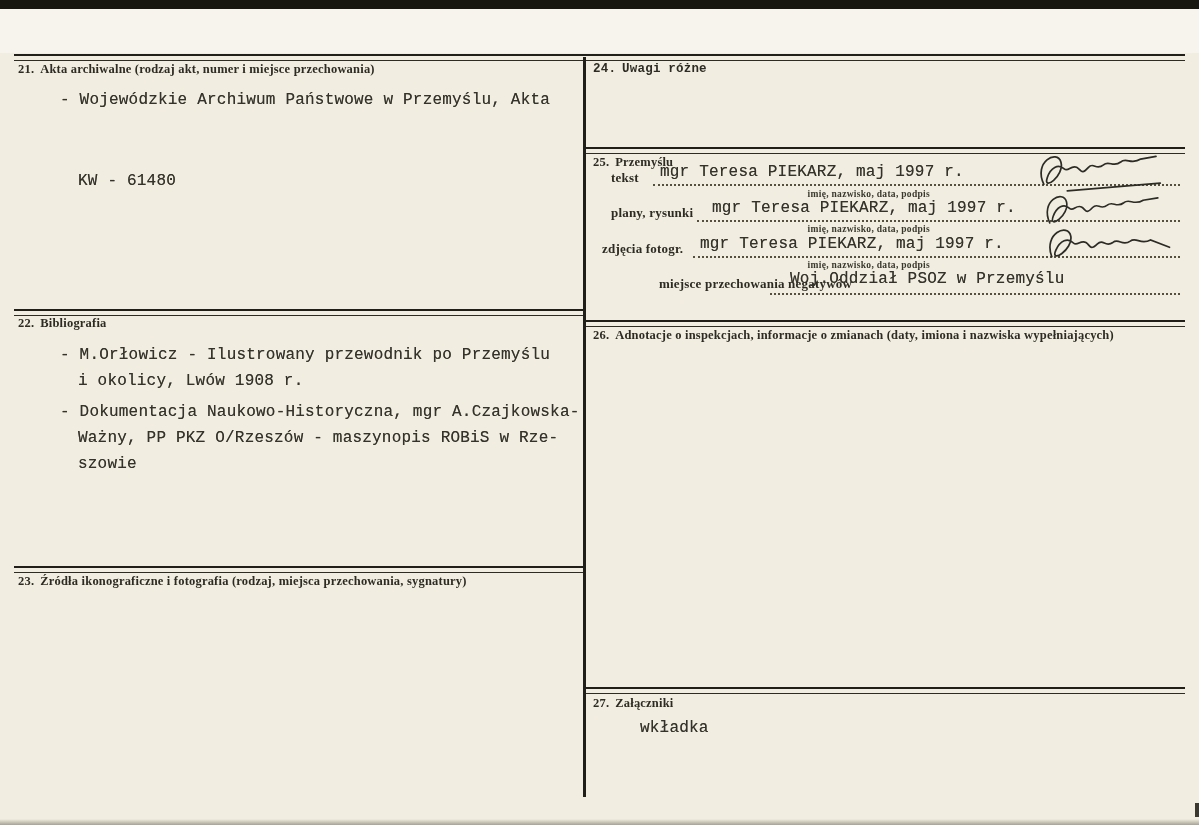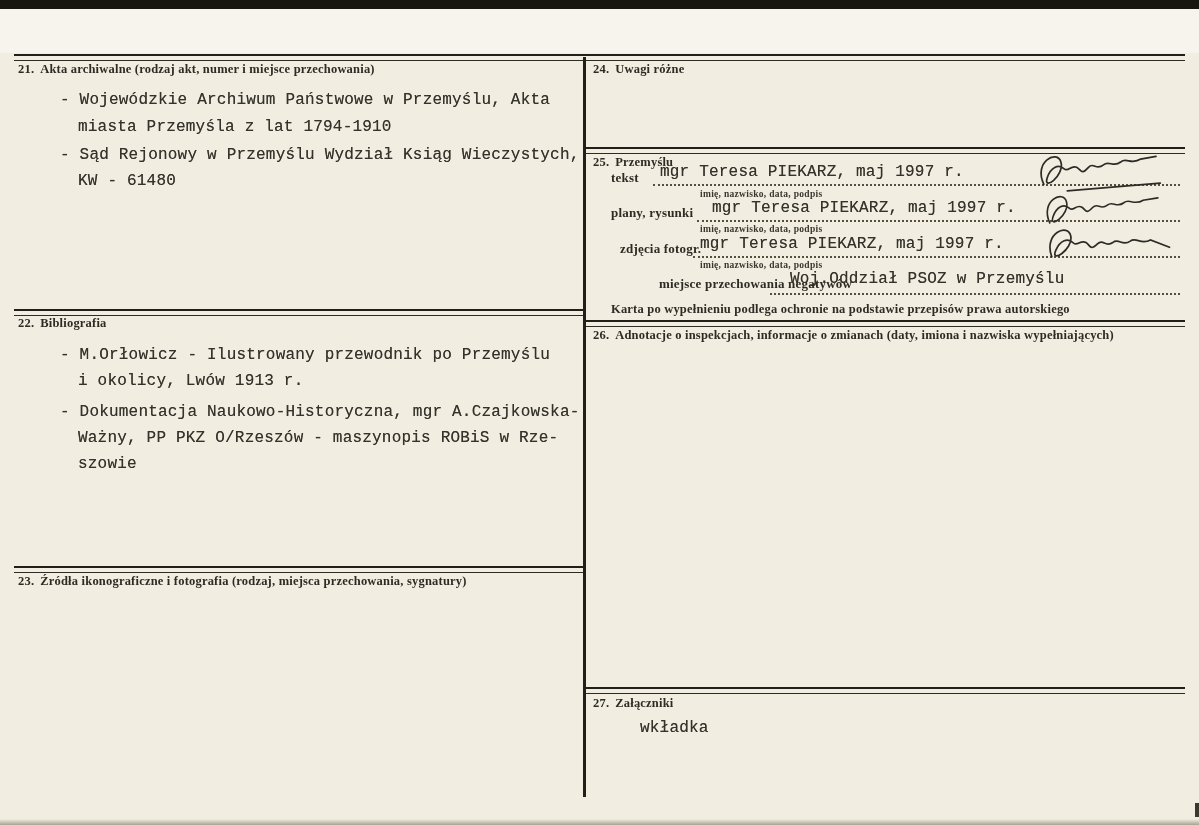--- a/index.html
+++ b/index.html
@@ -30,21 +30,21 @@
     font:700 13px/1.1 "Liberation Serif", serif;
     color:#2e2b24;letter-spacing:.2px;
   }
   .t{
     position:absolute;white-space:nowrap;
     font:16px/1.1 "Liberation Mono","DejaVu Sans Mono", monospace;
     color:#34322a;letter-spacing:.2px;
     text-shadow:0 0 .5px rgba(52,50,42,.65);
   }
   .cap{
-    position:absolute;width:230px;text-align:left;
+    position:absolute;width:230px;text-align:right;
     font:700 9.5px/1.1 "Liberation Serif", serif;
     color:#3a372e;letter-spacing:.3px;white-space:nowrap;
   }
   .note{
     position:absolute;white-space:nowrap;
     font:700 12.5px/1.1 "Liberation Serif", serif;
     color:#2e2b24;letter-spacing:.2px;
   }
   .dotl{position:absolute;height:0;border-bottom:2px dotted #55503e;}
   .sig{position:absolute;}
@@ -62,68 +62,65 @@
   <div class="edge-tick"></div>
   <div class="bottom-shade"></div>
 
   <div class="hrule" style="left:14px;top:54px;width:1171px;"></div>
   <div class="vrule" style="left:583px;top:57px;height:740px;"></div>
 
   <div class="h" style="left:18px;top:63px;">
     <span class="num">21.</span><span>Akta archiwalne (rodzaj akt, numer i miejsce przechowania)</span>
   </div>
   <div class="t" style="left:60px;top:92px;">- Wojewódzkie Archiwum Państwowe w Przemyślu, Akta</div>
-  <div class="t" style="left:78px;top:119px;">miasta Przemyśla z lat 1794-1910</div>
-  <div class="t" style="left:60px;top:147px;">- Sąd Rejonowy w Przemyślu Wydział Ksiąg Wieczystych,</div>
   <div class="t" style="left:78px;top:173px;">KW - 61480</div>
 
   <div class="hrule" style="left:14px;top:309px;width:569px;"></div>
   <div class="h" style="left:18px;top:317px;font-family:Liberation Serif, serif;">
     <span class="num">22.</span><span>Bibliografia</span>
   </div>
   <div class="t" style="left:60px;top:347px;">- M.Orłowicz - Ilustrowany przewodnik po Przemyślu</div>
-  <div class="t" style="left:78px;top:373px;">i okolicy, Lwów 1913 r.</div>
+  <div class="t" style="left:78px;top:373px;">i okolicy, Lwów 1908 r.</div>
   <div class="t" style="left:60px;top:404px;">- Dokumentacja Naukowo-Historyczna, mgr A.Czajkowska-</div>
   <div class="t" style="left:78px;top:430px;">Ważny, PP PKZ O/Rzeszów - maszynopis ROBiS w Rze-</div>
   <div class="t" style="left:78px;top:456px;">szowie</div>
 
   <div class="hrule" style="left:14px;top:566px;width:569px;"></div>
   <div class="h" style="left:18px;top:575px;">
     <span class="num">23.</span><span>Źródła ikonograficzne i fotografia (rodzaj, miejsca przechowania, sygnatury)</span>
   </div>
 
-  <div class="h" style="left:593px;top:63px;">
+  <div class="h" style="left:593px;top:63px;font-family:Liberation Mono, monospace;">
     <span class="num">24.</span><span>Uwagi różne</span>
   </div>
 
   <div class="hrule" style="left:586px;top:147px;width:599px;"></div>
   <div class="h" style="left:593px;top:156px;">
     <span class="num">25.</span><span>Przemyślu</span>
   </div>
 
   <div class="lbl" style="left:611px;top:171px;">tekst</div>
   <div class="dotl" style="left:653px;top:184px;width:527px;"></div>
   <div class="t" style="left:660px;top:164px;">mgr Teresa PIEKARZ, maj 1997 r.</div>
   <div class="cap" style="left:700px;top:189px;">imię, nazwisko, data, podpis</div>
 
   <div class="lbl" style="left:611px;top:206px;">plany, rysunki</div>
   <div class="dotl" style="left:697px;top:220px;width:483px;"></div>
   <div class="t" style="left:712px;top:200px;">mgr Teresa PIEKARZ, maj 1997 r.</div>
   <div class="cap" style="left:700px;top:224px;">imię, nazwisko, data, podpis</div>
 
-  <div class="lbl" style="left:620px;top:242px;">zdjęcia fotogr.</div>
+  <div class="lbl" style="left:602px;top:242px;">zdjęcia fotogr.</div>
   <div class="dotl" style="left:693px;top:256px;width:487px;"></div>
   <div class="t" style="left:700px;top:236px;">mgr Teresa PIEKARZ, maj 1997 r.</div>
   <div class="cap" style="left:700px;top:260px;">imię, nazwisko, data, podpis</div>
 
   <div class="lbl" style="left:611px;top:277px;margin-left:48px;">miejsce przechowania negatywów</div>
   <div class="dotl" style="left:770px;top:293px;width:410px;"></div>
   <div class="t" style="left:790px;top:271px;">Woj.Oddział PSOZ w Przemyślu</div>
 
-  <div class="note" style="left:611px;top:303px;">Karta po wypełnieniu podlega ochronie na podstawie przepisów prawa autorskiego</div>
 
   <div class="sig" style="left:1018px;top:145px;transform:rotate(-3deg);">
     <svg width="158" height="50" viewBox="0 0 140 52">
       <path d="M14 38 C 4 14, 30 2, 33 16 C 36 30, 12 46, 18 31 C 22 21, 30 17, 36 23 C 40 27, 43 19, 49 22 C 54 25, 53 31, 61 23 C 67 17, 69 27, 77 21 C 83 16, 87 25, 95 19 C 101 14, 106 23, 116 17 L 132 15"></path>
       <path d="M 38 46 L 135 43"></path>
     </svg>
   </div>
   <div class="sig" style="left:1025px;top:186px;transform:rotate(-2deg);">
     <svg width="152" height="48" viewBox="0 0 140 52">
       <path d="M14 38 C 4 14, 30 2, 33 16 C 36 30, 12 46, 18 31 C 22 21, 30 17, 36 23 C 40 27, 43 19, 49 22 C 54 25, 53 31, 61 23 C 67 17, 69 27, 77 21 C 83 16, 87 25, 95 19 C 101 14, 106 23, 116 17 L 132 15"></path>

